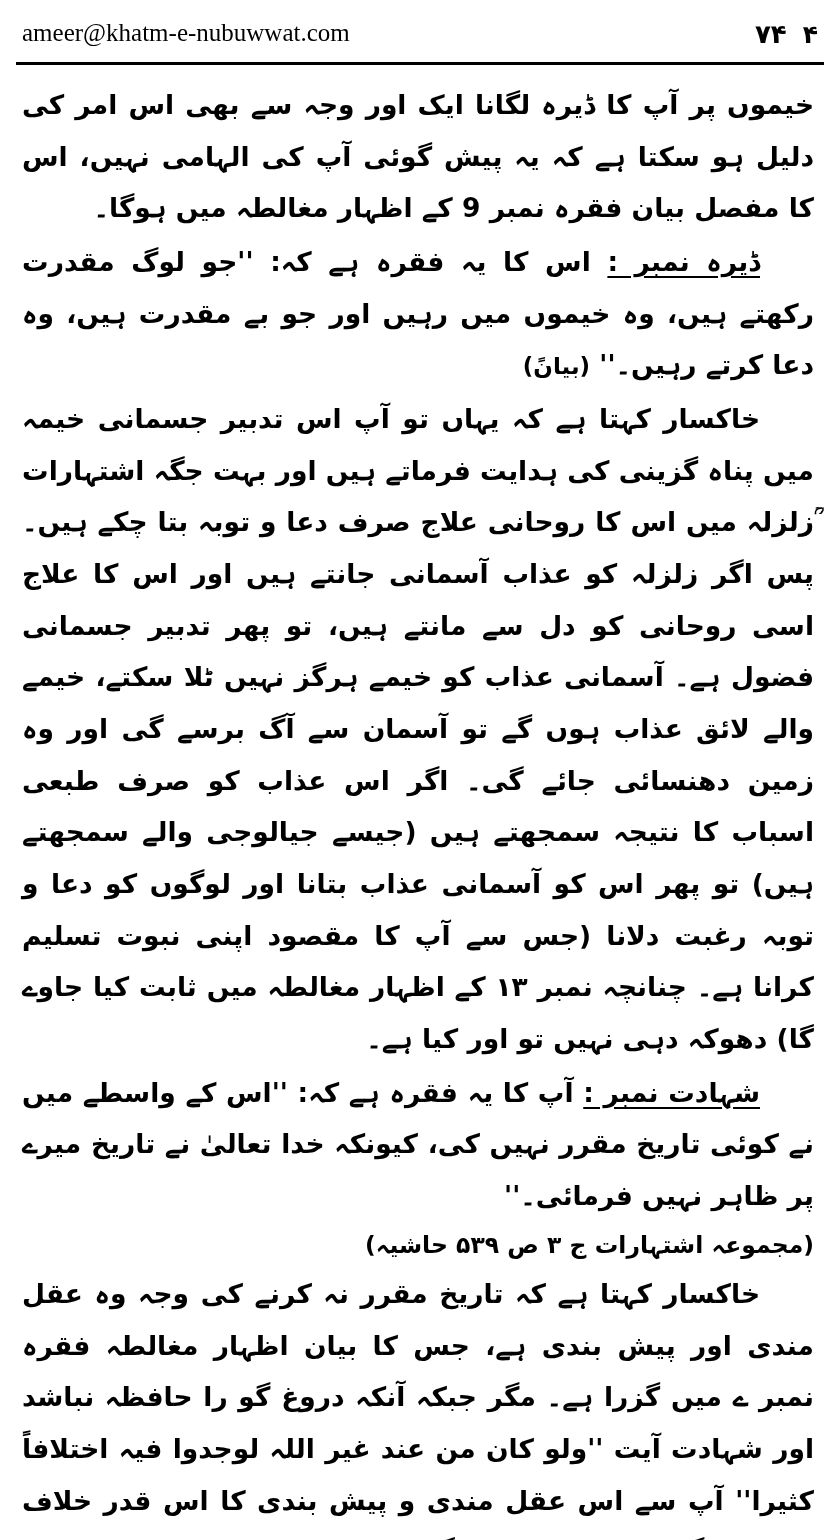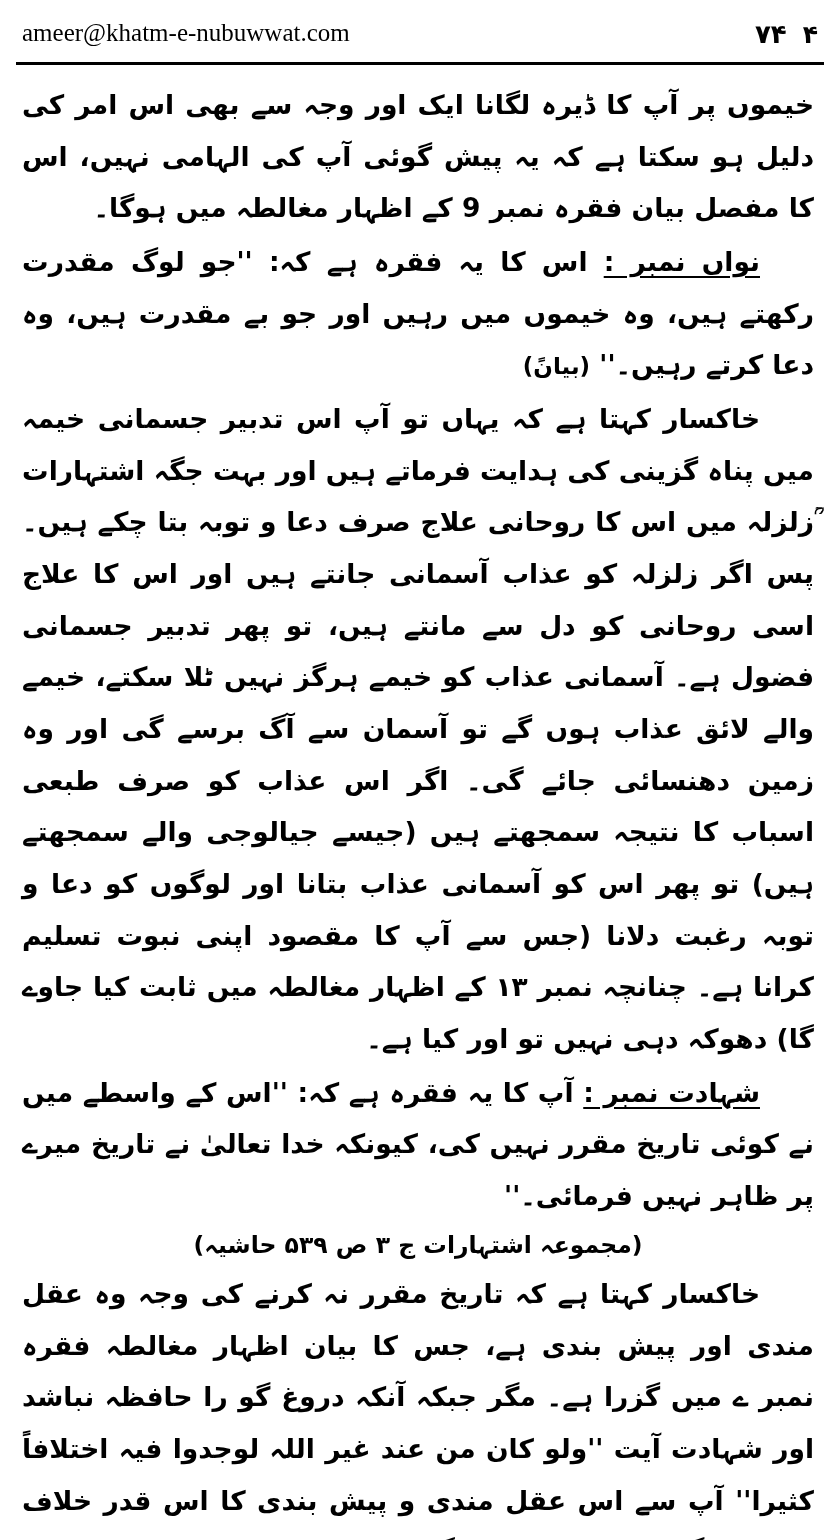--- a/index.html
+++ b/index.html
@@ -101,21 +101,21 @@
   }
   .para .ref {
     font-size: 23px;
     font-weight: 600;
   }
   .ref-line {
     font-size: 23.5px;
     line-height: 1.8;
     font-weight: 600;
     margin: 0 0 2px 0;
-    text-align: center;
+    text-align: right;
     direction: rtl;
   }
 </style>
 </head>
 <body>
 
 <div class="page">
 
   <div class="header">
     <div class="header-center">
@@ -127,21 +127,21 @@
 
   <div class="rule"></div>
 
   <div class="body-area">
 
     <p class="para">
       <span>خیموں پر آپ کا ڈیرہ لگانا ایک اور وجہ سے بھی اس امر کی دلیل ہو سکتا ہے کہ یہ پیش گوئی آپ کی الہامی نہیں، اس کا مفصل بیان فقرہ نمبر 9 کے اظہار مغالطہ میں ہوگا۔</span>
     </p>
 
     <p class="para indent">
-      <span class="lead">نواں نمبر :</span>
+      <span class="lead">ڈیرہ نمبر :</span>
       <span>اس کا یہ فقرہ ہے کہ: ''جو لوگ مقدرت رکھتے ہیں، وہ خیموں میں رہیں اور جو بے مقدرت ہیں، وہ دعا کرتے رہیں۔''</span>
       <span class="ref">(بیانً)</span>
     </p>
 
     <p class="para indent">
       <span>خاکسار کہتا ہے کہ یہاں تو آپ اس تدبیر جسمانی خیمہ میں پناہ گزینی کی ہدایت فرماتے ہیں اور بہت جگہ اشتہارات ؒزلزلہ میں اس کا روحانی علاج صرف دعا و توبہ بتا چکے ہیں۔ پس اگر زلزلہ کو عذاب آسمانی جانتے ہیں اور اس کا علاج اسی روحانی کو دل سے مانتے ہیں، تو پھر تدبیر جسمانی فضول ہے۔ آسمانی عذاب کو خیمے ہرگز نہیں ٹلا سکتے، خیمے والے لائق عذاب ہوں گے تو آسمان سے آگ برسے گی اور وہ زمین دھنسائی جائے گی۔ اگر اس عذاب کو صرف طبعی اسباب کا نتیجہ سمجھتے ہیں (جیسے جیالوجی والے سمجھتے ہیں) تو پھر اس کو آسمانی عذاب بتانا اور لوگوں کو دعا و توبہ رغبت دلانا (جس سے آپ کا مقصود اپنی نبوت تسلیم کرانا ہے۔ چنانچہ نمبر ۱۳ کے اظہار مغالطہ میں ثابت کیا جاوے گا) دھوکہ دہی نہیں تو اور کیا ہے۔</span>
     </p>
 
     <p class="para indent">
       <span class="lead">شہادت نمبر :</span>

